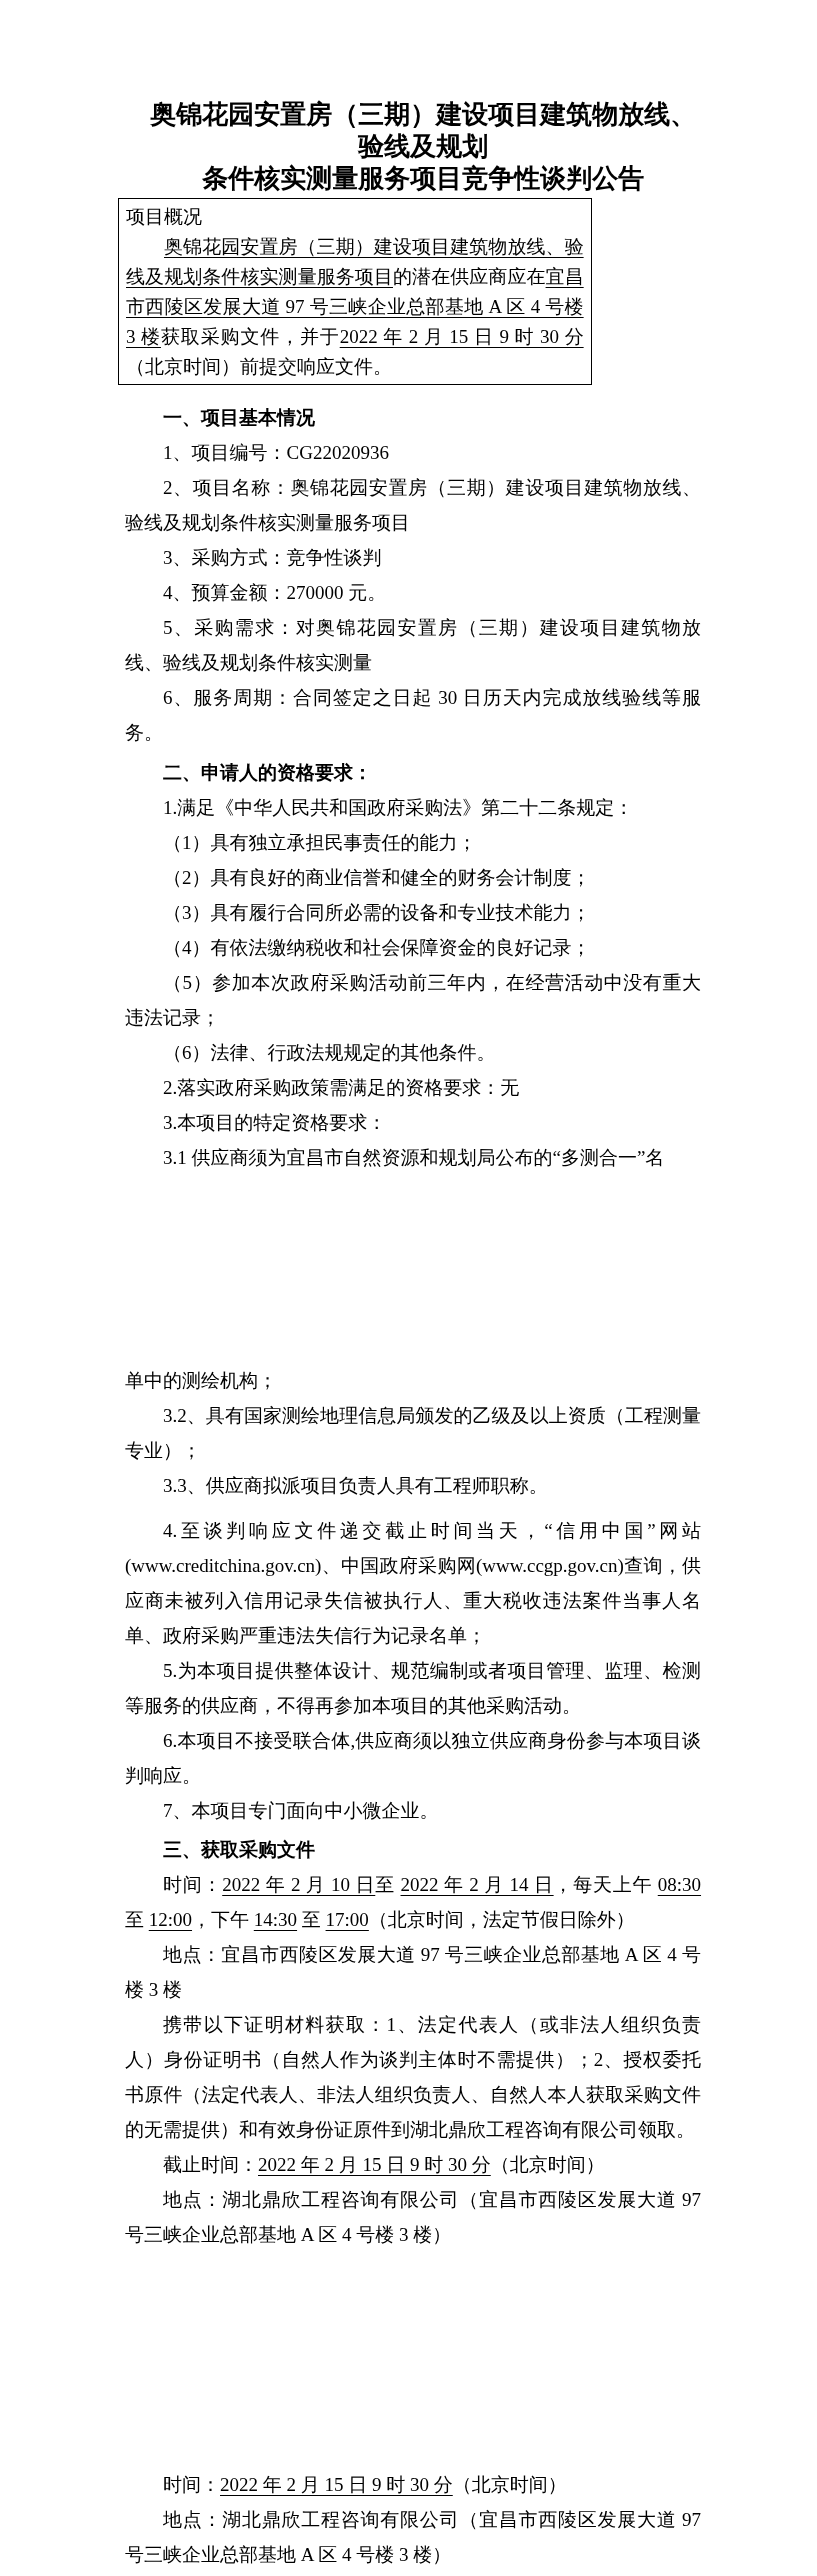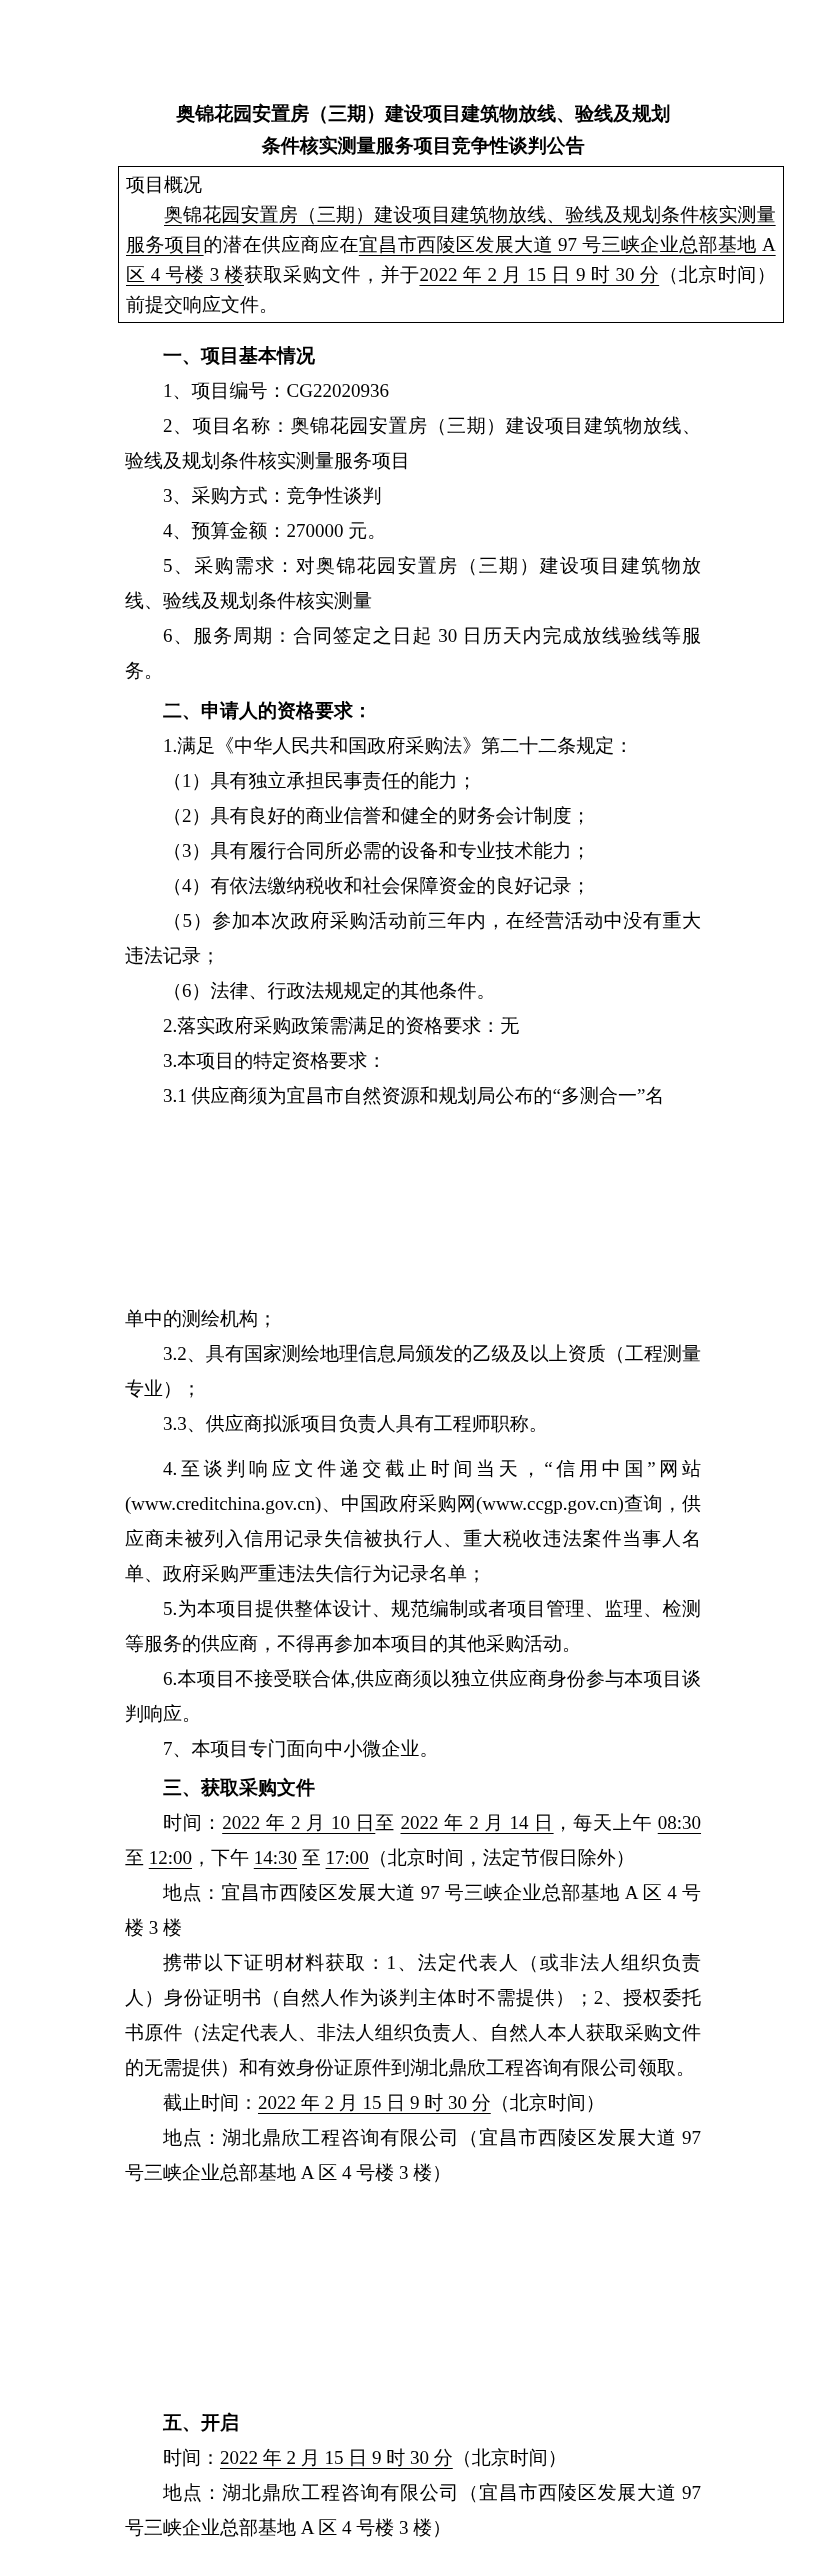--- a/index.html
+++ b/index.html
@@ -5,22 +5,22 @@
   html,body{margin:0;padding:0;background:#ffffff;}
   .page{position:relative;width:818px;height:3470px;background:#ffffff;overflow:hidden;color:#000;}
   .doc{position:absolute;left:125px;top:0;width:576px;
        font-family:"Liberation Serif","DejaVu Serif",serif;
        font-size:19px;line-height:35px;}
   p{margin:0;text-align:justify;text-align-last:left;}
   .ind{text-indent:2em;}
   .h{font-family:"Liberation Sans","DejaVu Sans",sans-serif;font-weight:bold;}
   .u{text-decoration:underline;text-underline-offset:4.1px;text-decoration-thickness:1px;}
   .title{font-family:"Liberation Sans","DejaVu Sans",sans-serif;font-weight:bold;
-         font-size:19px;line-height:32px;text-align:center;padding-top:98px;margin-left:20.6px;}
-  .obox{box-sizing:border-box;margin-left:-7.2px;margin-top:4.1px;width:666px;
+         font-size:26px;line-height:32px;text-align:center;padding-top:98px;margin-left:20.6px;}
+  .obox{box-sizing:border-box;margin-left:-7.2px;margin-top:4.1px;width:474px;
         border:1.5px solid #000;padding:3.1px 7.2px 2.1px 7.2px;line-height:30px;}
   .obox .opara{text-indent:2em;}
   .m10{margin-top:5.2px;}
   .m20{margin-top:10.3px;}
   .m8{margin-top:4.1px;}
   .gap1{height:188px;}
   .gap2{height:215px;}
 </style>
 </head>
 <body>
@@ -71,20 +71,19 @@
     <p class="h ind m8">三、获取采购文件</p>
     <p class="ind"><span>时间：</span><span class="u">2022 年 2 月 10 日</span><span>至 </span><span class="u">2022 年 2 月 14 日</span><span>，每天上午 </span><span class="u">08:30</span><span> 至 </span><span class="u">12:00</span><span>，下午 </span><span class="u">14:30</span><span> 至 </span><span class="u">17:00</span><span>（北京时间，法定节假日除外）</span></p>
     <p class="ind">地点：宜昌市西陵区发展大道 97 号三峡企业总部基地 A 区 4 号楼 3 楼</p>
     <p class="ind">携带以下证明材料获取：1、法定代表人（或非法人组织负责人）身份证明书（自然人作为谈判主体时不需提供）；2、授权委托书原件（法定代表人、非法人组织负责人、自然人本人获取采购文件的无需提供）和有效身份证原件到湖北鼎欣工程咨询有限公司领取。</p>
 
     <p class="ind"><span>截止时间：</span><span class="u">2022 年 2 月 15 日 9 时 30 分</span><span>（北京时间）</span></p>
     <p class="ind">地点：湖北鼎欣工程咨询有限公司（宜昌市西陵区发展大道 97 号三峡企业总部基地 A 区 4 号楼 3 楼）</p>
 
     <div class="gap2"></div>
 
-    <p class="h ind">五、开启</p>
     <p class="ind"><span>时间：</span><span class="u">2022 年 2 月 15 日 9 时 30 分</span><span>（北京时间）</span></p>
     <p class="ind">地点：湖北鼎欣工程咨询有限公司（宜昌市西陵区发展大道 97 号三峡企业总部基地 A 区 4 号楼 3 楼）</p>
 
   </div>
 
 </div>
 
 
 </body></html>

